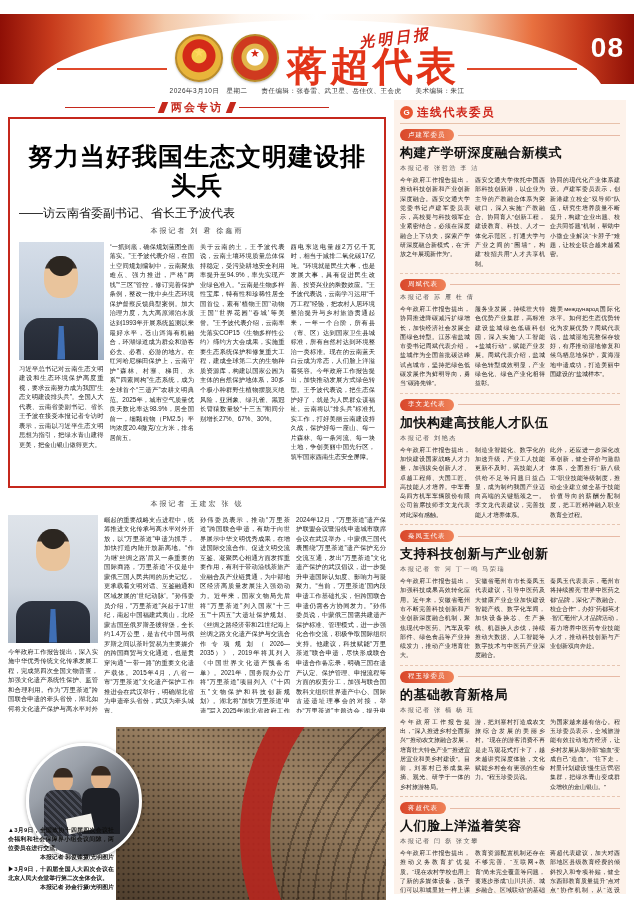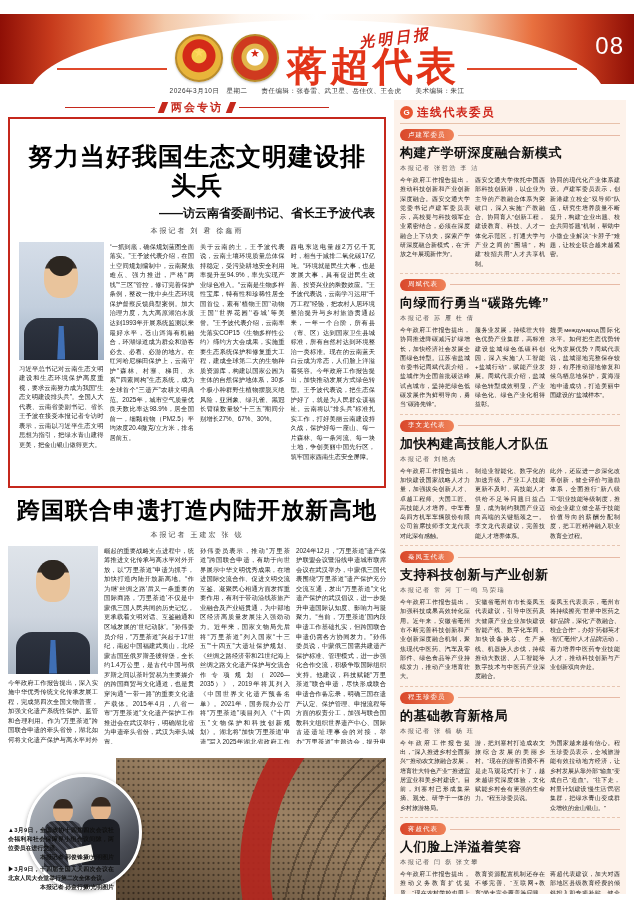--- a/index.html
+++ b/index.html
@@ -14,35 +14,35 @@
   .hline{height:2px;background:#e0492b;width:110px;margin-top:22px;}
   .emblem{width:44px;height:44px;border-radius:50%;position:relative;flex:none;box-shadow:0 1px 2px rgba(0,0,0,.25);}
   .emblem.nat{background:radial-gradient(circle at 50% 45%,#f5cf4e 0 7px,#d42a18 8px 16px,#e8b43a 17px);border:2px solid #b98c2c;}
   .emblem.cppcc{background:radial-gradient(circle at 50% 48%,#ffffff 0 8px,#e2b54b 9px 13px,#cf3a1f 14px);border:2px solid #b98c2c;}
   .emblem .star{position:absolute;left:0;top:9px;width:100%;text-align:center;font-size:13px;color:#ffd75e;}
   .emblem.cppcc .star{color:#d42a18;font-size:11px;top:11px;}
   .titleblock{display:flex;flex-direction:column;align-items:flex-start;line-height:1;}
   .paperscript{font-size:15px;font-weight:bold;font-style:italic;color:#cf2417;letter-spacing:3px;
     transform:rotate(-7deg);margin-left:72px;margin-bottom:1px;}
   .bigtitle{font-size:40px;font-weight:900;color:#e23418;letter-spacing:3px;}
-  .pagenum{position:absolute;right:10px;top:18px;font-size:24px;font-weight:normal;color:#fff;letter-spacing:1px;}
+  .pagenum{position:absolute;right:10px;top:18px;font-size:28px;font-weight:bold;color:#fff;letter-spacing:1px;}
   .dateline{position:absolute;left:0;top:87px;width:634px;text-align:center;font-size:6.5px;color:#333;letter-spacing:.5px;}
   
   .content{position:absolute;left:8px;right:8px;top:100px;bottom:6px;display:flex;gap:8px;}
   .leftcol{width:378px;flex:none;display:flex;flex-direction:column;}
   .rightcol{flex:1;background:#fdf2ea;padding:5px 6px;overflow:hidden;}
   
   .tagrow{display:flex;align-items:center;justify-content:center;gap:5px;height:15px;}
   .tagline{width:90px;height:1px;background:#c5281c;}
   .slash{width:6px;height:11px;background:#c5281c;transform:skewX(-22deg);}
   .tagtext{color:#c5281c;font-weight:900;font-size:11px;letter-spacing:2px;}
   
   .a1box{border:2px solid #c5281c;margin-top:2px;padding:23px 9px 8px;}
   .headline1{text-align:center;font-size:25px;font-weight:900;letter-spacing:1px;color:#000;line-height:1.15;}
-  .subtitle{text-align:right;font-size:12px;font-weight:700;color:#111;margin-top:5px;}
+  .subtitle{text-align:left;font-size:12px;font-weight:400;color:#111;margin-top:5px;}
   .byline{text-align:center;font-size:7px;color:#444;letter-spacing:2px;margin-top:4px;}
   .abody{display:grid;grid-template-columns:repeat(4,1fr);gap:6px;margin-top:6px;overflow:hidden;}
   .a1box .abody{height:236px;}
   .a2 .abody{height:198px;}
   .coltext{font-size:6.3px;line-height:1.52;text-align:justify;color:#1c1c1c;overflow:hidden;}
   
   .portrait{position:relative;width:100%;height:118px;margin-bottom:4px;overflow:hidden;
     background:linear-gradient(180deg,#d5dde8 0%,#c3cfdd 55%,#9fb0c5 100%);}
   .a2 .portrait{height:128px;background:linear-gradient(180deg,#dfe4ea 0%,#cfd6df 55%,#aab6c4 100%);}
   .portrait .head{position:absolute;left:50%;top:14px;transform:translateX(-50%);width:34px;height:42px;border-radius:46% 46% 42% 42%;
@@ -146,21 +146,20 @@
             </div>
             <div class="coltext">习近平总书记对云南生态文明建设和生态环境保护高度重视，要求云南努力成为我国“生态文明建设排头兵”。全国人大代表、云南省委副书记、省长王予波在接受本报记者专访时表示，云南以习近平生态文明思想为指引，把绿水青山建得更美，把金山银山做得更大。</div>
           </div>
           <div class="coltext">“一抓到底，确保规划蓝图全面落实。”王予波代表介绍，在国土空间规划编制中，云南聚焦难点、强力推进，严格“两线”“三区”管控，修订完善保护条例，整改一批中央生态环境保护督察反馈典型案例。加大治理力度，九大高原湖泊水质达到1993年开展系统监测以来最好水平，苍山洱海有机融合，环湖绿道成为群众和游客必去、必看、必游的地方。在红河哈尼梯田保护上，云南守护“森林、村寨、梯田、水系”“四素同构”生态系统，成为全球首个“三遗产”农耕文明典范。2025年，城市空气质量优良天数比率达98.9%，居全国前一，细颗粒物（PM2.5）平均浓度20.4微克/立方米，排名居前五。</div>
           <div class="coltext">关于云南的土，王予波代表说，云南土壤环境质量总体保持稳定，受污染耕地安全利用率提升至94.9%，率先实现产业绿色准入。“云南是生物多样性宝库，特有性和珍稀性居全国首位，素有‘植物王国’‘动物王国’‘世界花园’‘春城’等美誉。”王予波代表介绍，云南率先落实COP15《生物多样性公约》缔约方大会成果，实施重要生态系统保护和修复重大工程，建成全球第二大的生物种质资源库，构建以国家公园为主体的自然保护地体系，30多个极小种群野生植物摆脱灭绝风险，亚洲象、绿孔雀、黑冠长臂猿数量较“十三五”期间分别增长27%、67%、30%。</div>
           <div class="coltext">西电东送电量超2万亿千瓦时，相当于减排二氧化碳17亿吨。“环境就是民生大事，也是发展大事，具有促进民生改善、投资兴业的乘数效应。”王予波代表说，云南学习运用“千万工程”经验，把农村人居环境整治提升与乡村旅游贯通起来，一年一个台阶，所有县（市、区）达到国家卫生县城标准，所有自然村达到环境整治一类标准。现在的云南蓝天白云成为常态，人们脸上洋溢着笑容。今年政府工作报告提出，加快推动发展方式绿色转型。王予波代表说，把生态保护好了，就是为人民群众谋福祉。云南将以“排头兵”标准扎实工作，打好美丽云南建设持久战，保护好每一座山、每一片森林、每一条河流、每一块土地，争创美丽中国先行区，筑牢国家西南生态安全屏障。</div>
         </div>
       </div>
 
       <div class="a2">
-        <div class="headline2">跨国联合申遗打造内陆开放新高地</div>
         <div class="byline">本报记者 王建宏 张 锐</div>
         <div class="abody">
           <div>
             <div class="portrait">
               <div class="head"></div>
               <div class="suit"></div>
               <div class="tie"></div>
             </div>
             <div class="coltext">今年政府工作报告提出，深入实施中华优秀传统文化传承发展工程，完成第四次全国文物普查，加强文化遗产系统性保护、监管和合理利用。作为“万里茶道”跨国联合申遗的牵头省份，湖北如何将文化遗产保护与高水平对外开放有机结合？全国政协委员、湖北省政协主席孙伟在接受本报记者专访时表示，湖北在加快建成中部地区</div>
           </div>
@@ -213,21 +212,20 @@
           <div class="coltext">西安交通大学依托中国西部科技创新港，以企业为主导的产教融合体系为突破口，深入实施“产教融合、协同育人”创新工程，建设教育、科技、人才一体化示范区，打通大学与产业之间的“围墙”，构建“校招共用”人才共享机制。</div>
           <div class="coltext">协同的现代化产业体系建设。卢建军委员表示，创新港建立校企“双导师”队伍，研究生培养质量不断提升，构建“企业出题、校企共同答题”机制，帮助中小微企业解决“卡脖子”难题，让校企联合越来越紧密。</div>
         </div>
       </div>
 
       <div class="sect">
         <div class="badgerow">
             <span class="badge">周斌代表</span>
             <span class="badgeline"></span>
           </div>
-        <div class="stitle">向绿而行勇当“碳路先锋”</div>
         <div class="sbyline">本报记者 苏 雁 杜 倩</div>
         <div class="scols">
           <div class="coltext">今年政府工作报告提出，协同推进降碳减污扩绿增长，加快经济社会发展全面绿色转型。江苏省盐城市委书记周斌代表介绍，盐城作为全国首批碳达峰试点城市，坚持把绿色低碳发展作为鲜明导向，勇当“碳路先锋”。</div>
           <div class="coltext">服务业发展，持续壮大特色优势产业集群，高标准建设盐城绿色低碳科创园，深入实施“人工智能+盐城行动”，赋能产业发展。周斌代表介绍，盐城绿色转型成效明显，产业绿色化、绿色产业化相得益彰。</div>
           <div class="coltext">媲美международ国际化水平。如何把生态优势转化为发展优势？周斌代表说，盐城湿地完整保存较好，有序推动湿地修复和候鸟栖息地保护，黄海湿地申遗成功，打造美丽中国建设的“盐城样本”。</div>
         </div>
       </div>
 
       <div class="sect">
         <div class="badgerow">

